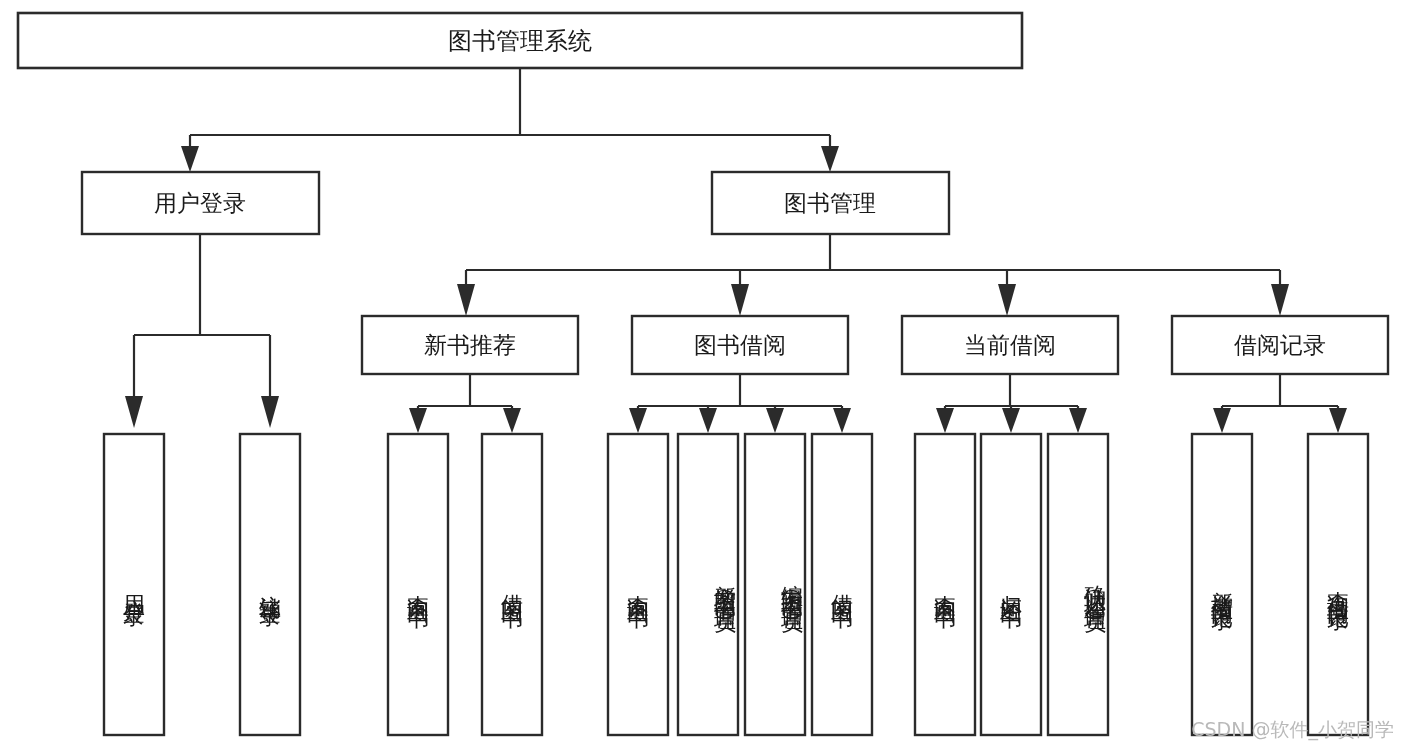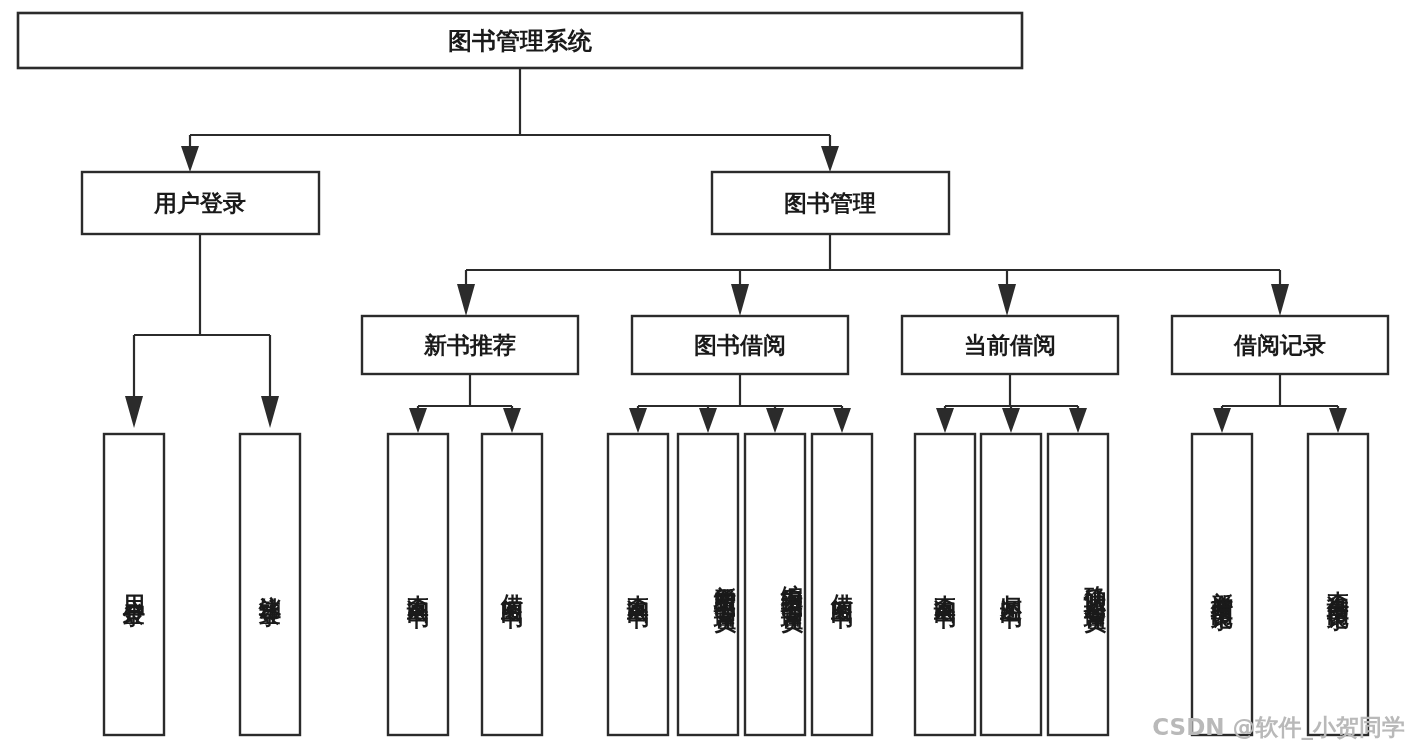--- a/index.html
+++ b/index.html
@@ -13,21 +13,20 @@
     position: relative;
     overflow: hidden;
     font-family: "DejaVu Sans", "Liberation Sans", sans-serif;
   }
   #diagram-root {
     position: absolute;
     left: 0;
     top: 0;
     width: 1405px;
     height: 747px;
-    font-weight: bold;
   }
   svg#flow-svg {
     display: block;
     width: 1405px;
     height: 747px;
   }
   .node-box {
     fill: #ffffff;
     stroke: #2b2b2b;
     stroke-width: 2.4;
@@ -67,24 +66,24 @@
     text-align: center;
     display: flex;
     align-items: center;
     justify-content: center;
     white-space: nowrap;
     pointer-events: none;
     user-select: none;
   }
   #watermark {
     position: absolute;
-    right: 0;
+    right: 11px;
     bottom: 4px;
     font-family: "DejaVu Sans", "Liberation Sans", sans-serif;
-    font-size: 23px;
+    font-size: 19px;
     color: #b9b9b9;
     white-space: nowrap;
     user-select: none;
   }
 </style>
 </head>
 <body>
 
 <div id="diagram-root">
 

